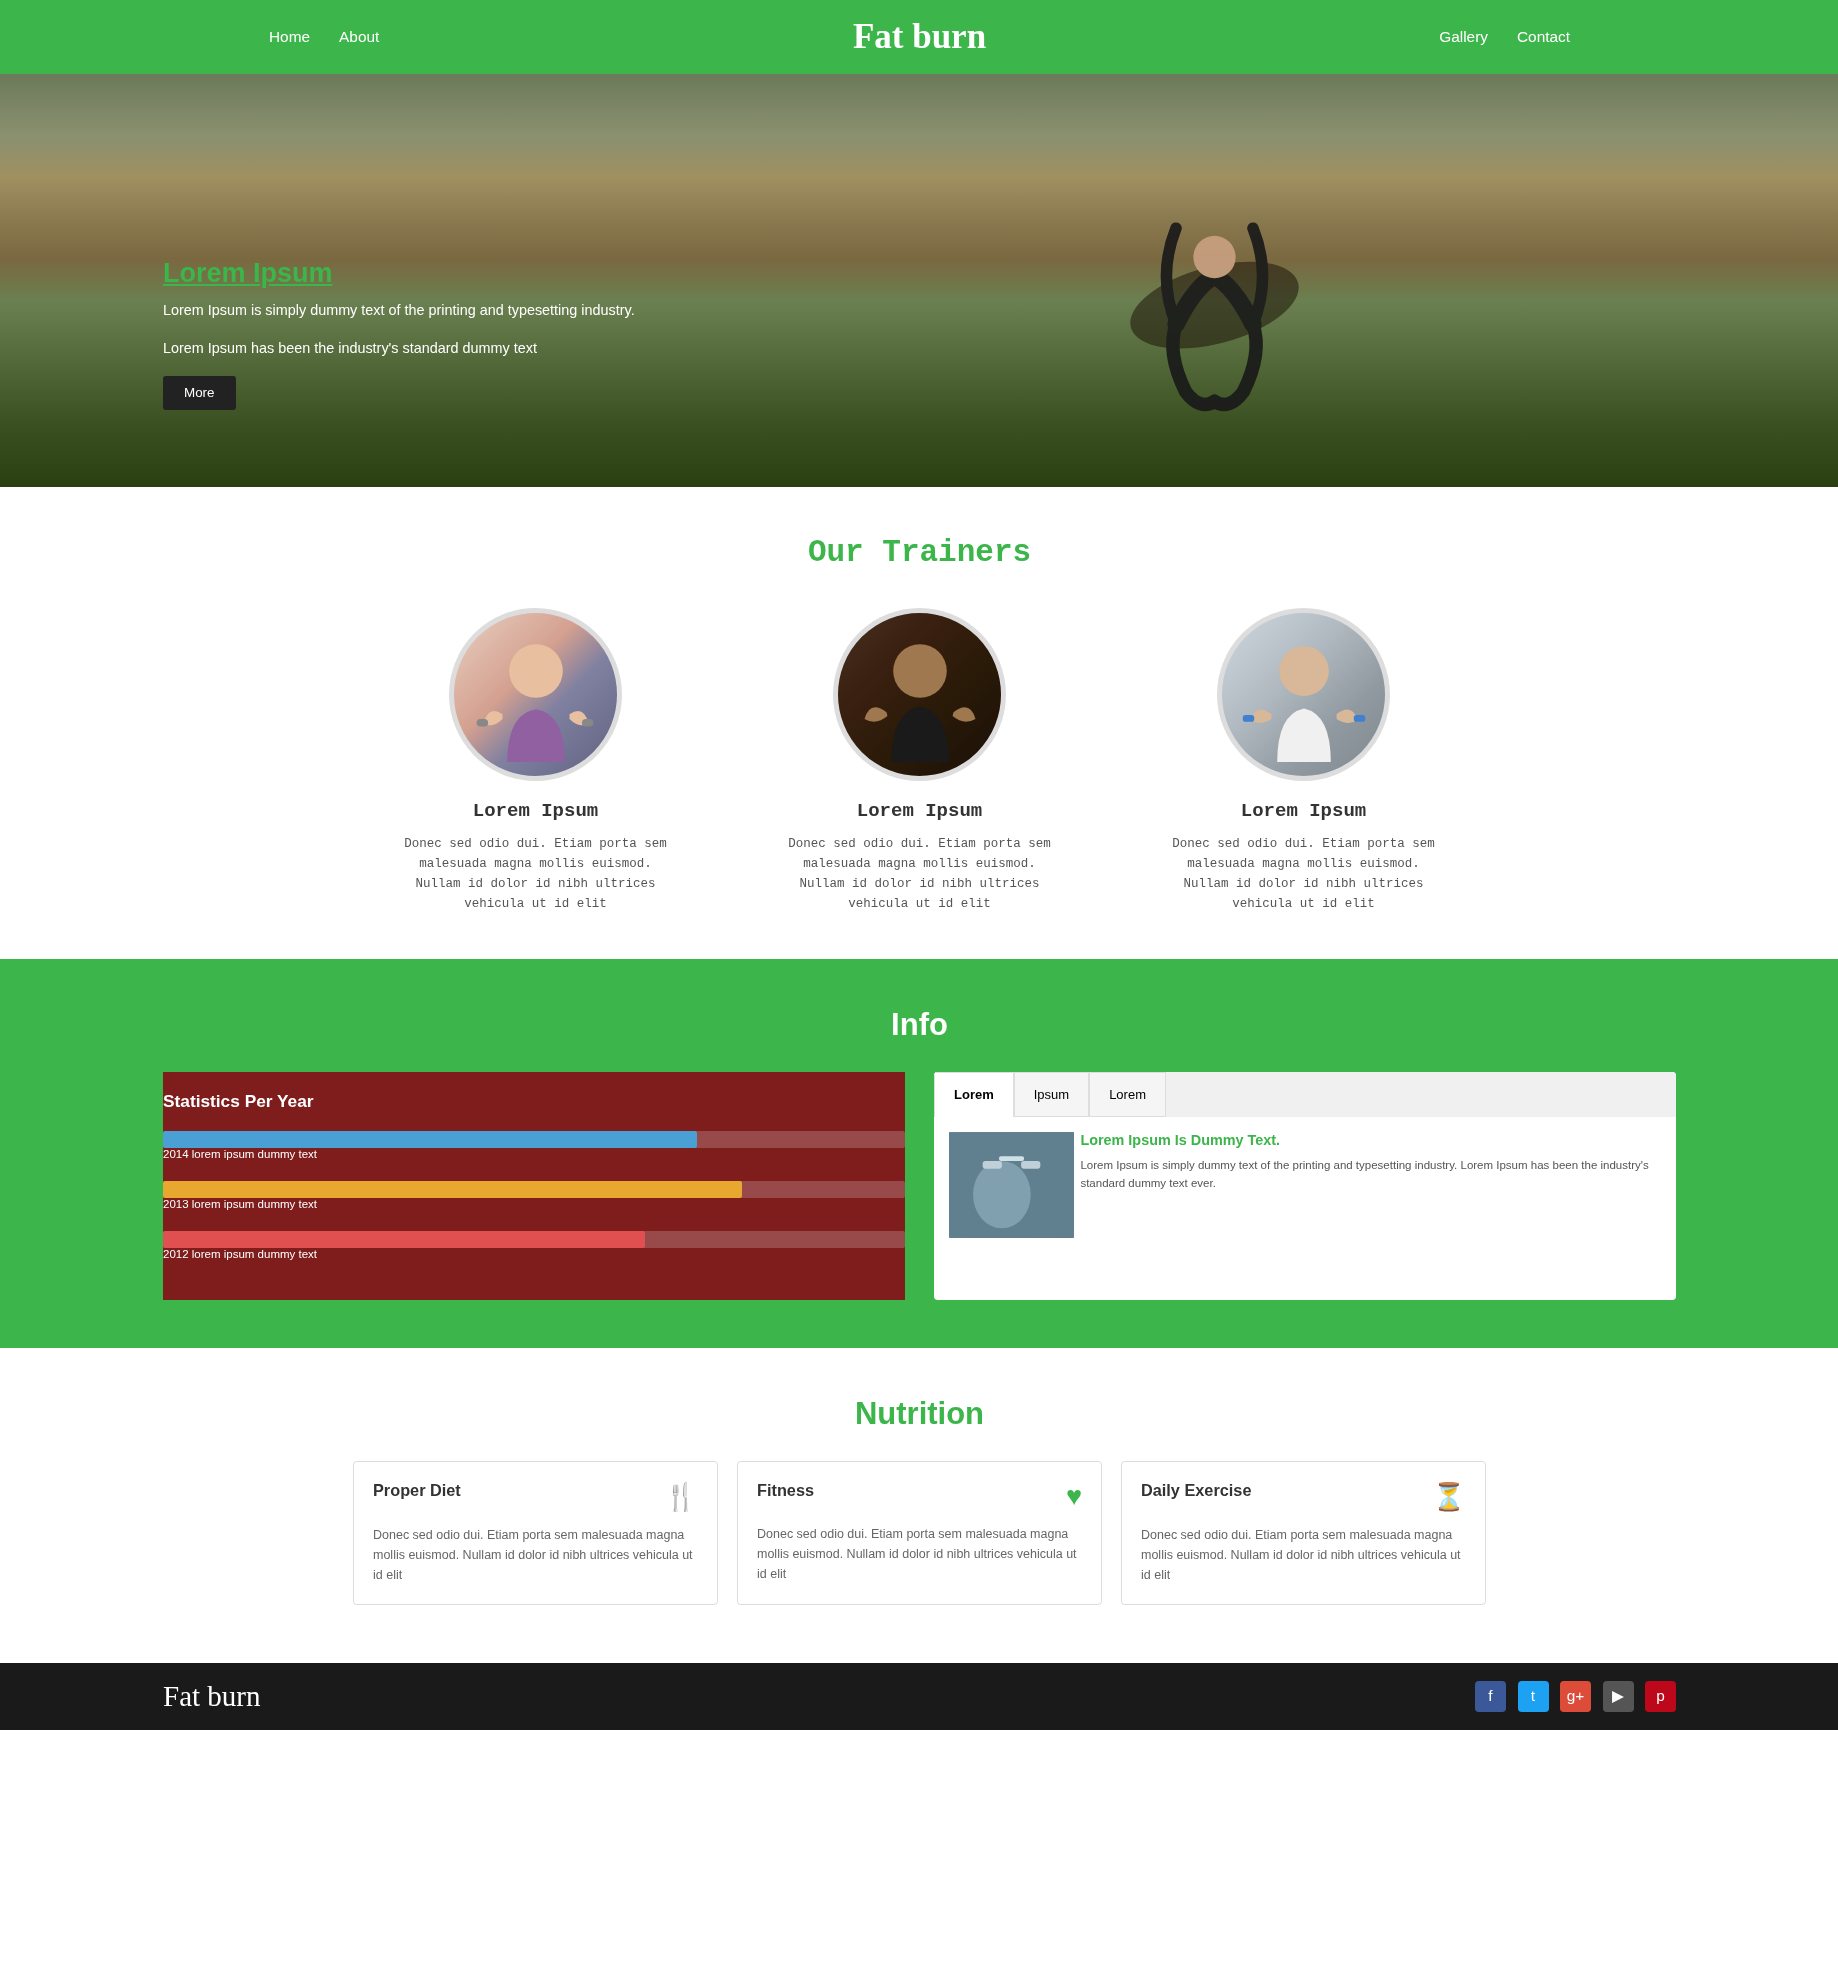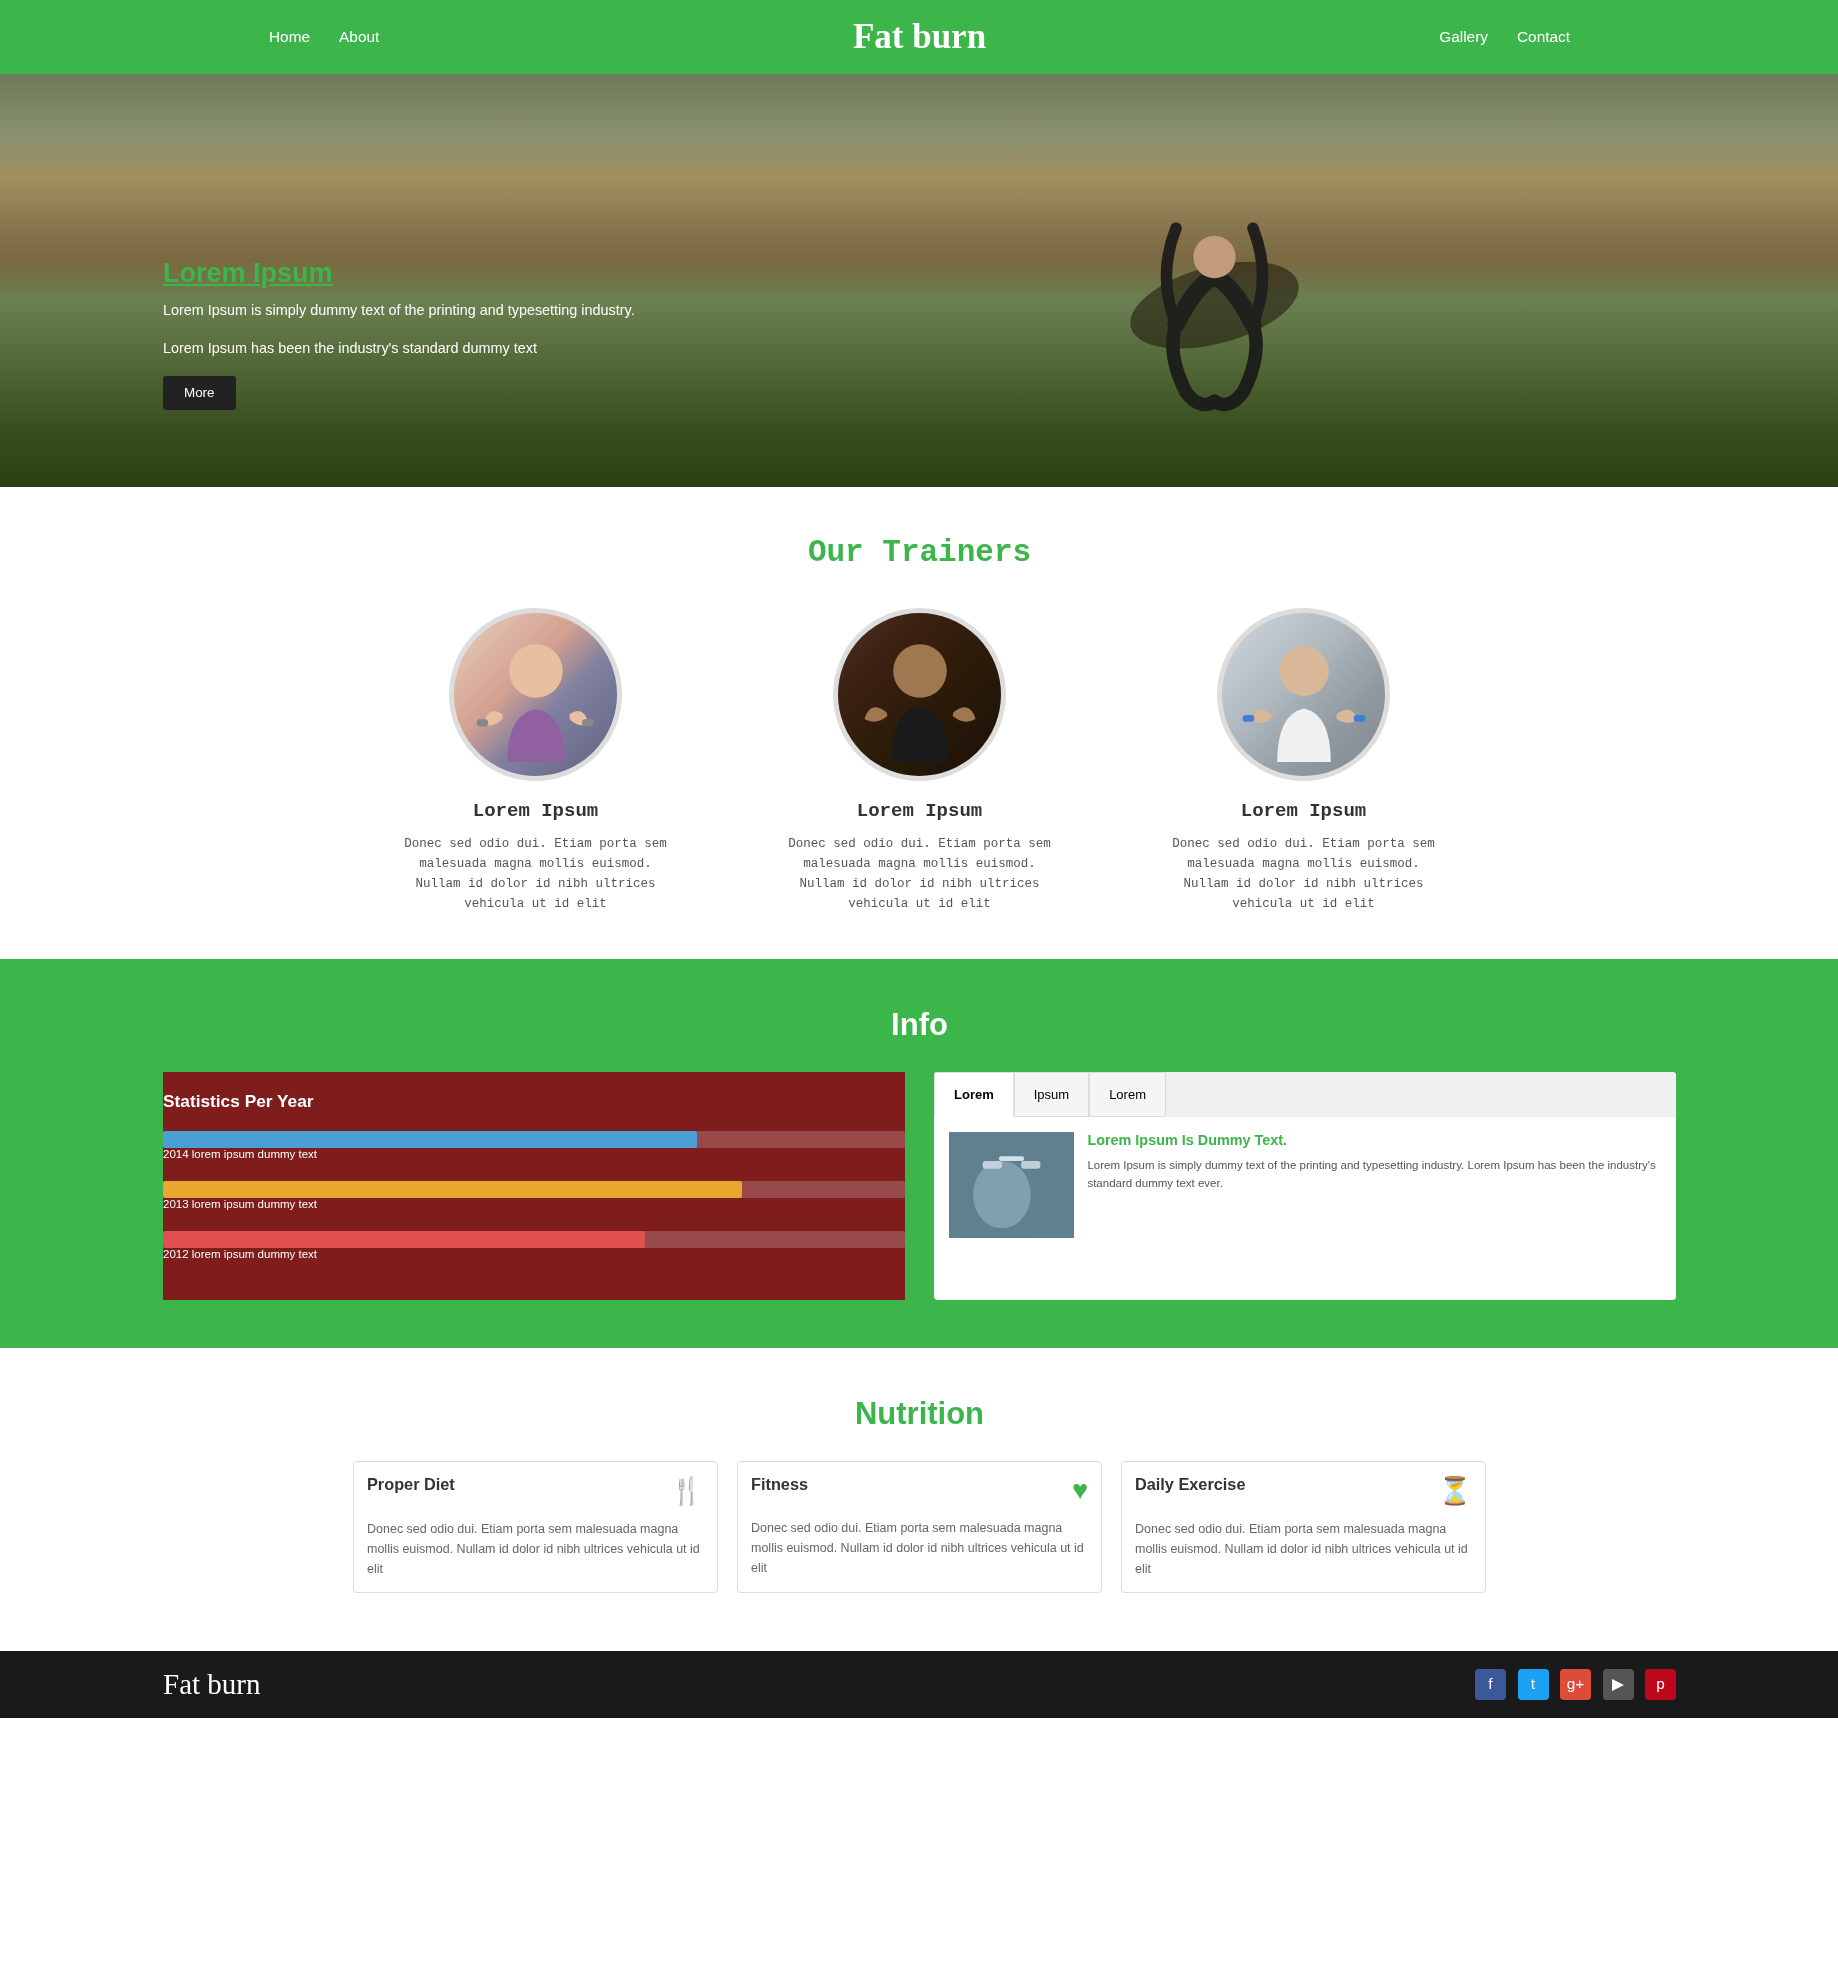--- a/index.html
+++ b/index.html
@@ -233,21 +233,21 @@
       background: #f5f5f5;
     }
     .info-tab.active {
       background: #fff;
       border-bottom: none;
       font-weight: bold;
     }
     .info-content {
       display: flex;
       padding: 15.4px;
-      gap: 13px;
+      gap: 6px;
     }
     .info-img {
       width: 125px;
       height: 106px;
       background: linear-gradient(135deg, #a0b0c0, #707a80, #505860);
       border-radius: 2.9px;
       flex-shrink: 0;
     }
     .info-text-block h3 {
       color: #3cb54a;
@@ -274,21 +274,21 @@
     }
     .nutrition-grid {
       display: flex;
       gap: 19px;
       justify-content: center;
     }
     .nutrition-card {
       flex: 1;
       border: 1px solid #ddd;
       border-radius: 3.8px;
-      padding: 13px;
+      padding: 19px;
       text-align: left;
       position: relative;
       max-width: 365px;
     }
     .nutrition-card-header {
       display: flex;
       justify-content: space-between;
       align-items: flex-start;
       margin-bottom: 11.5px;
     }

